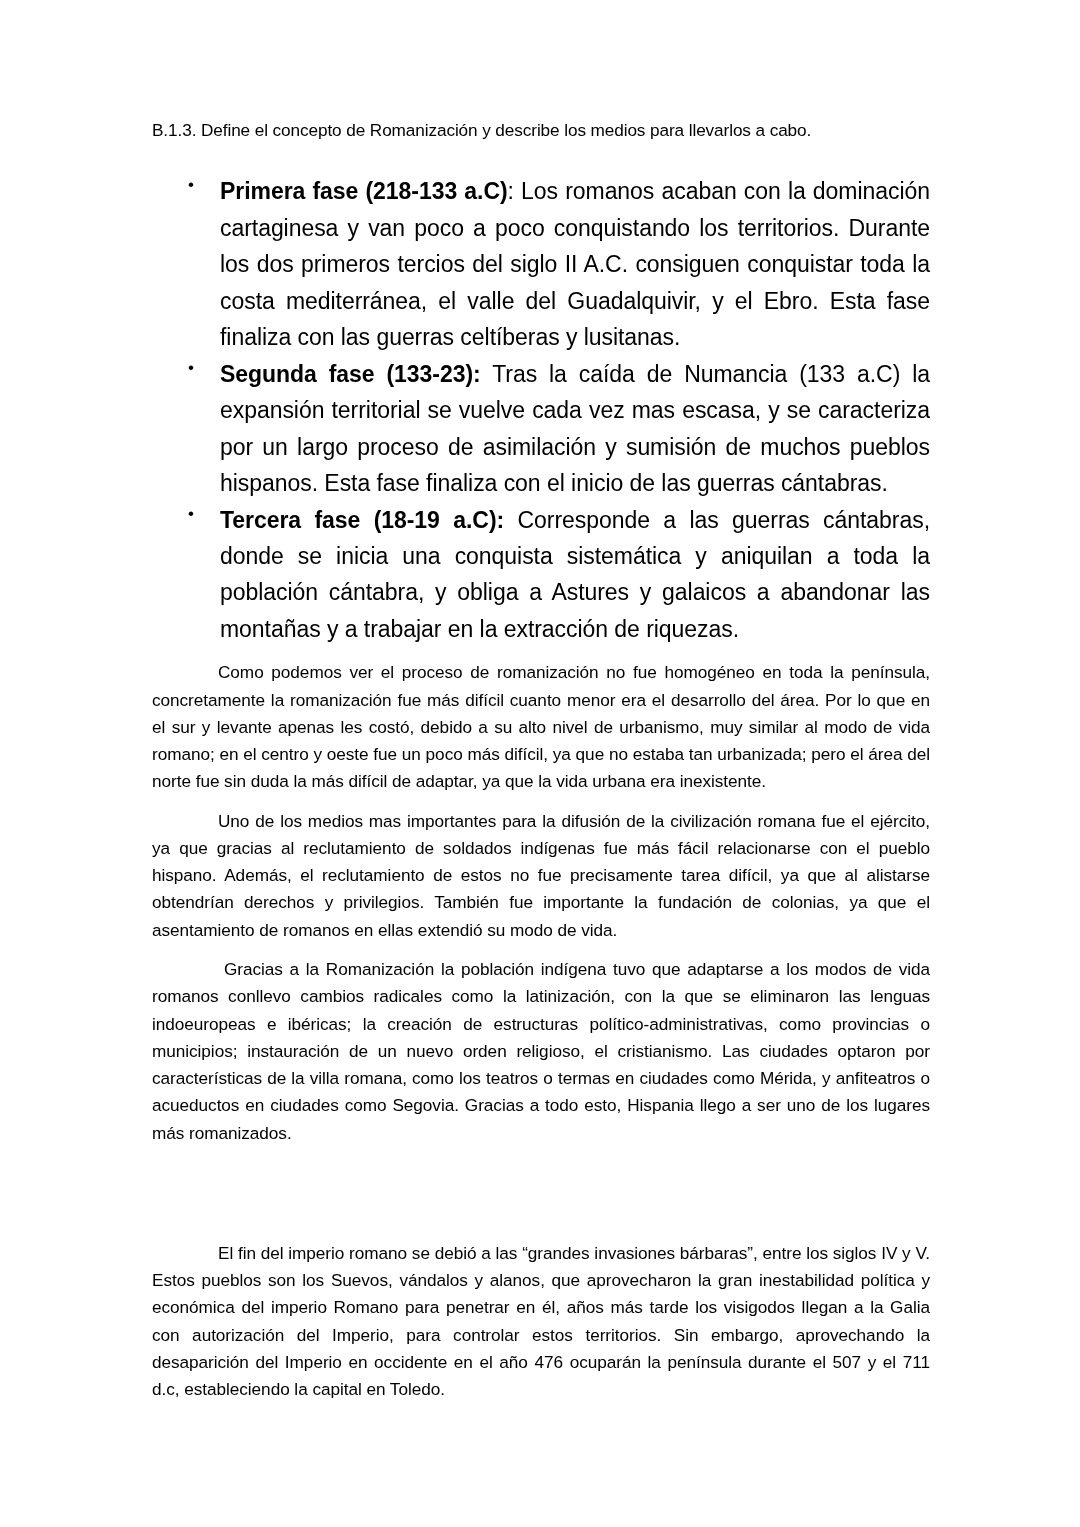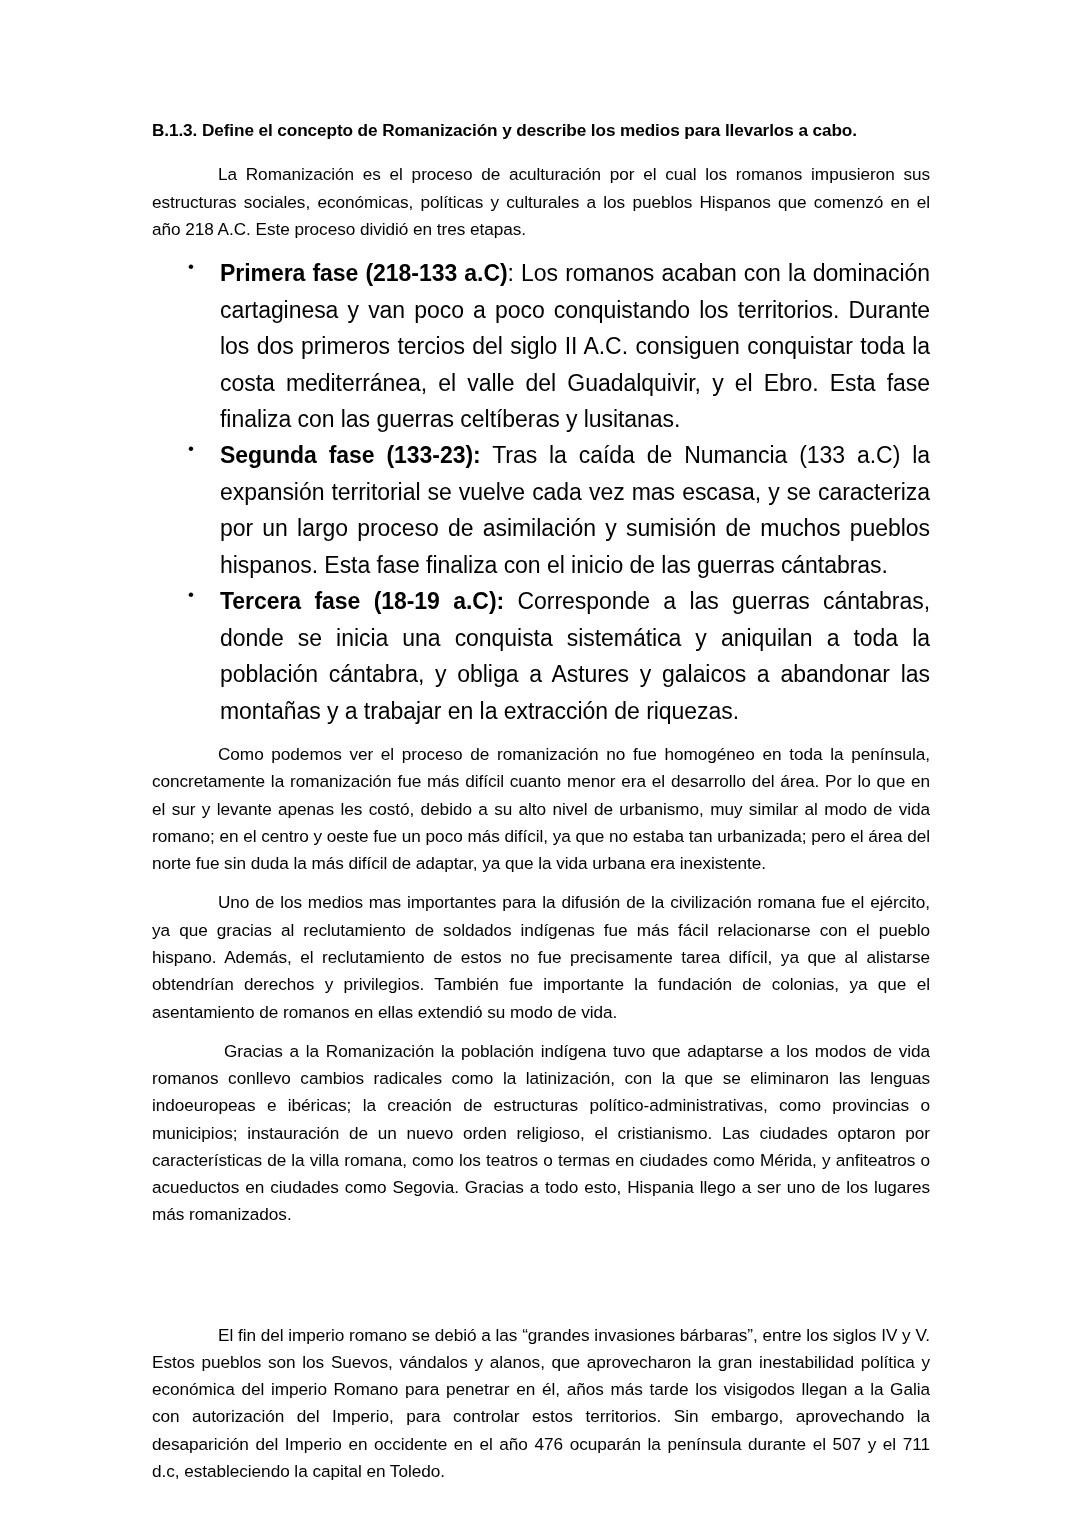--- a/index.html
+++ b/index.html
@@ -20,21 +20,21 @@
     height: 1527px;
     background: #ffffff;
     box-sizing: border-box;
     padding: 118px 150px 0 152px;
   }
   .doc-body {
     width: 778px;
   }
   .heading {
     font-size: 17.2px;
-    font-weight: bold;
+    font-weight: normal;
     line-height: 1.42;
     text-align: justify;
     text-justify: inter-word;
     margin: 0;
     letter-spacing: -0.1px;
   }
   .heading-b14 {
     margin-top: 0;
   }
   .para {
@@ -81,21 +81,20 @@
 </head>
 <body>
 
 <div class="page">
   <div class="doc-body">
 
     <h1 class="heading">B.1.3. Define el concepto de Romanización y describe los medios para llevarlos a cabo.</h1>
 
     <div class="gap-sm"></div>
 
-    <p class="para">La Romanización es el proceso de aculturación por el cual los romanos impusieron sus estructuras sociales, económicas, políticas y culturales a los pueblos Hispanos que comenzó en el año 218 A.C. Este proceso dividió en tres etapas.</p>
 
     <div class="gap-md"></div>
 
     <ul class="bullets">
       <li>
         <span class="bold">Primera fase (218-133 a.C)</span><span>:</span><span> Los romanos acaban con la dominación cartaginesa y van poco a poco conquistando los territorios. Durante los dos primeros tercios del siglo II A.C. consiguen conquistar toda la costa mediterránea, el valle del Guadalquivir, y el Ebro. Esta fase finaliza con las guerras celtíberas y lusitanas.</span>
       </li>
       <li>
         <span class="bold">Segunda fase (133-23):</span><span></span><span> Tras la caída de Numancia (133 a.C) la expansión territorial se vuelve cada vez mas escasa, y se caracteriza por un largo proceso de asimilación y sumisión de muchos pueblos hispanos. Esta fase finaliza con el inicio de las guerras cántabras.</span>
       </li>

